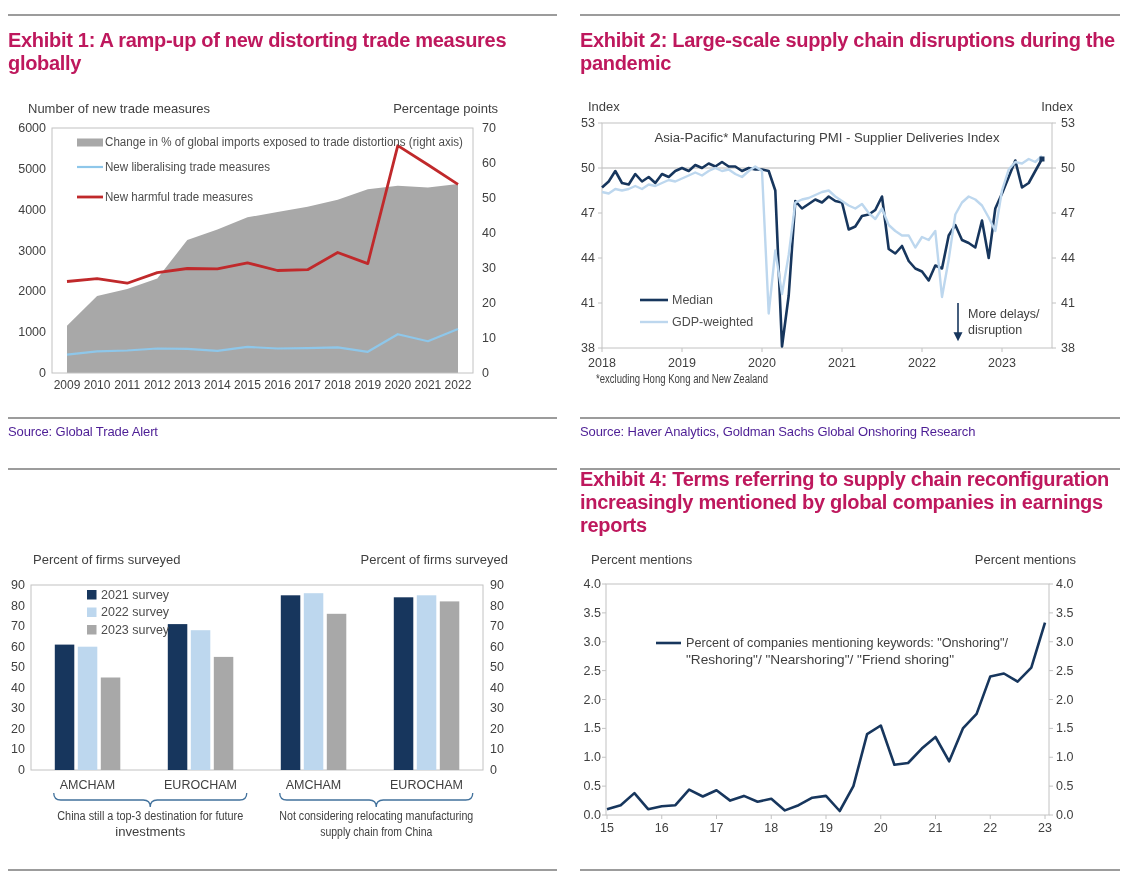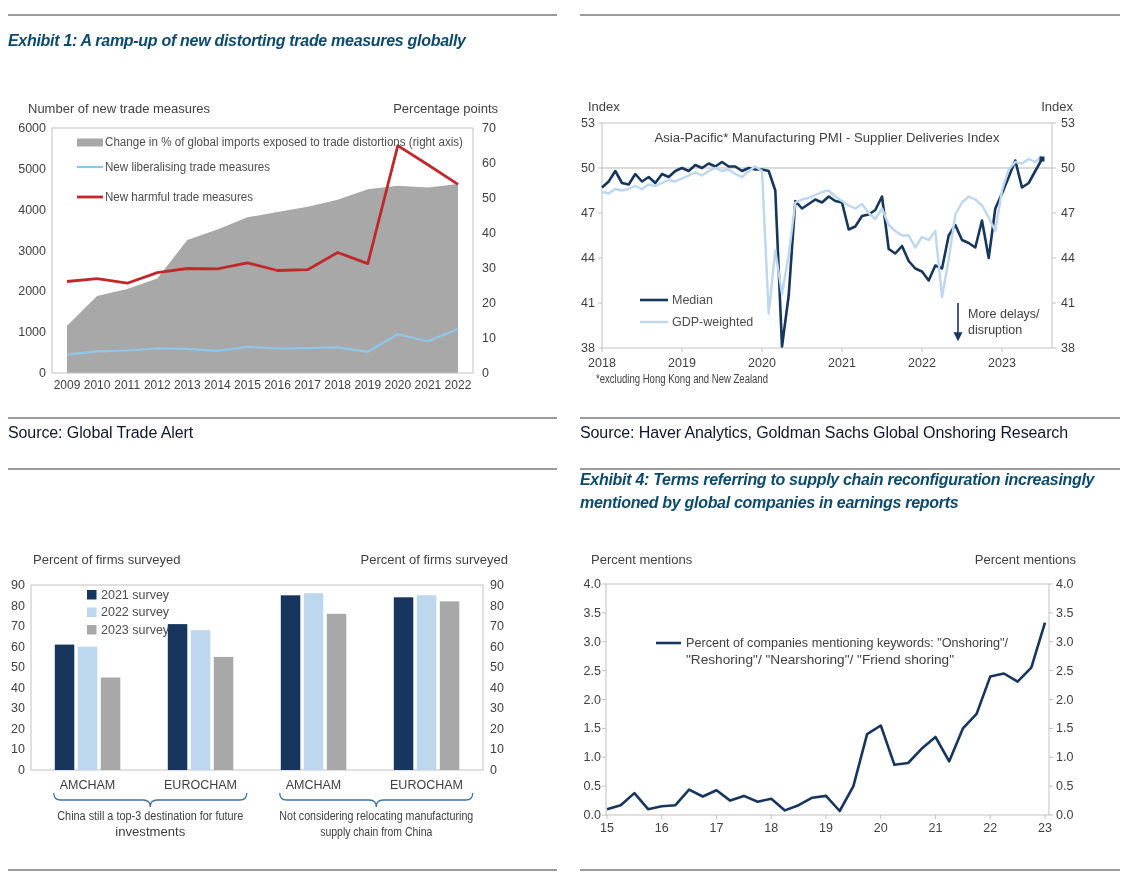--- a/index.html
+++ b/index.html
@@ -1,33 +1,34 @@
 <!DOCTYPE html>
 <html><head>
 <meta charset="utf-8">
 <style>
   html,body{margin:0;padding:0;background:#ffffff;}
   .page{position:relative;width:1126px;height:896px;background:#ffffff;
         font-family:"Liberation Sans",sans-serif;overflow:hidden;}
   .rule{position:absolute;height:2px;background:#9c9c9c;}
-  .ex-title{position:absolute;font-weight:bold;font-size:16px;line-height:23px;
-            letter-spacing:-0.3px;color:#0c4a6e;font-style:italic;}
-  .ex-source{position:absolute;font-size:16px;letter-spacing:-0.1px;color:#0f172a;}
+  .ex-title{position:absolute;font-weight:bold;font-size:20px;line-height:23px;
+            letter-spacing:-0.3px;color:#be185d;}
+  .ex-source{position:absolute;font-size:13px;letter-spacing:-0.1px;color:#4c1d95;}
   svg.chart{position:absolute;overflow:visible;}
   svg text{font-family:"Liberation Sans",sans-serif;}
 </style>
 </head>
 <body>
 
 <div class="page">
 
   <div class="rule" style="left:8px;top:14px;width:549px"></div>
   <div class="rule" style="left:580px;top:14px;width:540px"></div>
 
   <div class="ex-title" style="left:8px;top:29px;width:549px">Exhibit 1: A ramp-up of new distorting trade measures globally</div>
+  <div class="ex-title" style="left:580px;top:29px;width:540px">Exhibit 2: Large-scale supply chain disruptions during the pandemic</div>
 
   <svg id="chart-svg-0" class="chart" style="left:8px;top:95px" width="549" height="312">
       <text x="20" y="18" font-size="13" fill="#3f3f3f">Number of new trade measures</text>
       <text x="490" y="18" font-size="13" fill="#3f3f3f" text-anchor="end">Percentage points</text>
       <polygon points="59.0,230.8 89.1,201.0 119.2,194.0 149.3,183.5 179.3,145.0 209.4,134.5 239.5,122.3 269.5,117.0 299.6,111.8 329.7,104.8 359.8,94.3 389.8,90.8 419.9,92.5 450.0,89.0 450.0,278 59.0,278" fill="#a8a8a8"></polygon>
       <rect x="44" y="33" width="421" height="245" fill="none" stroke="#c2c2c2" stroke-width="1"></rect>
       <text x="38" y="282" font-size="12.5" fill="#3f3f3f" text-anchor="end">0</text>
       <text x="38" y="241.16666666666669" font-size="12.5" fill="#3f3f3f" text-anchor="end">1000</text>
       <text x="38" y="200.33333333333334" font-size="12.5" fill="#3f3f3f" text-anchor="end">2000</text>
       <text x="38" y="159.5" font-size="12.5" fill="#3f3f3f" text-anchor="end">3000</text>

